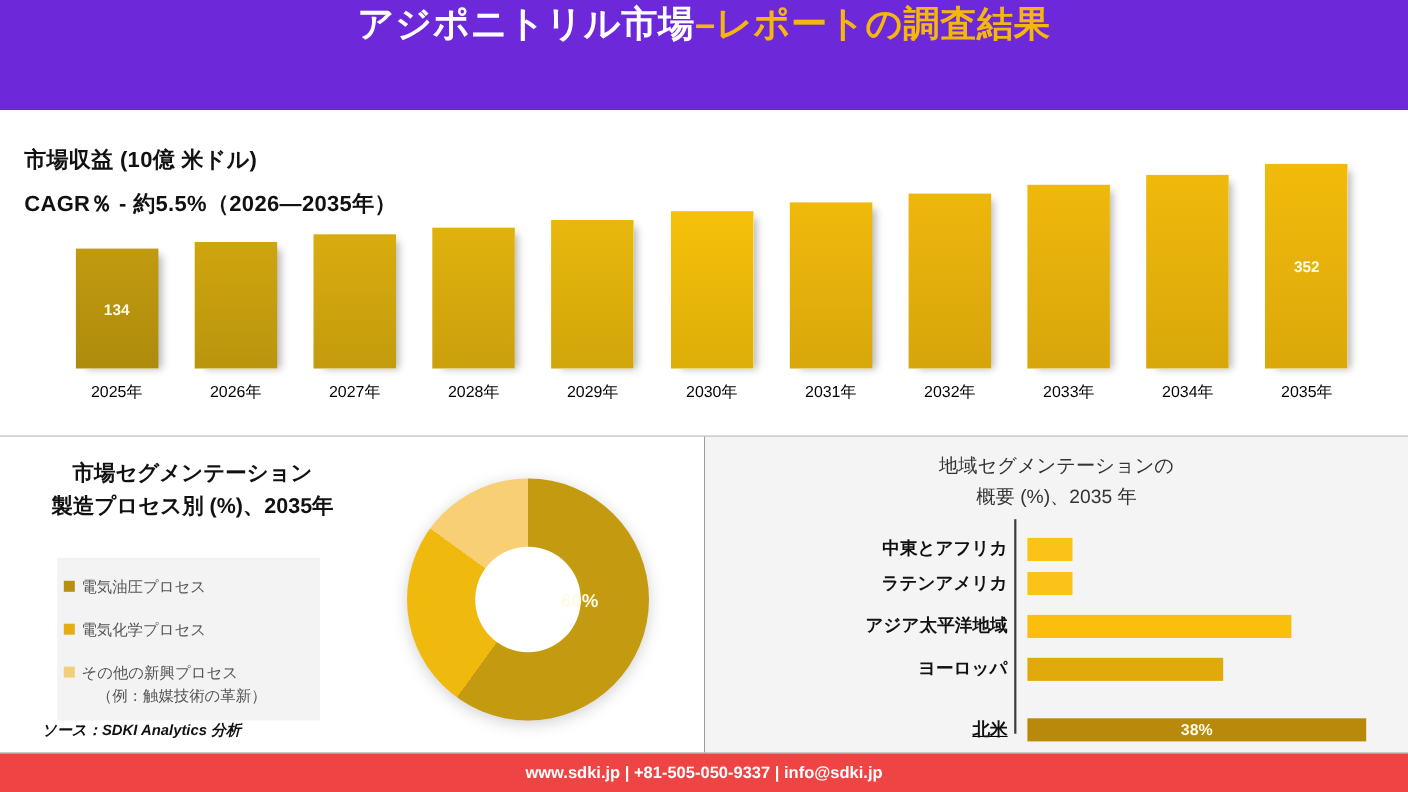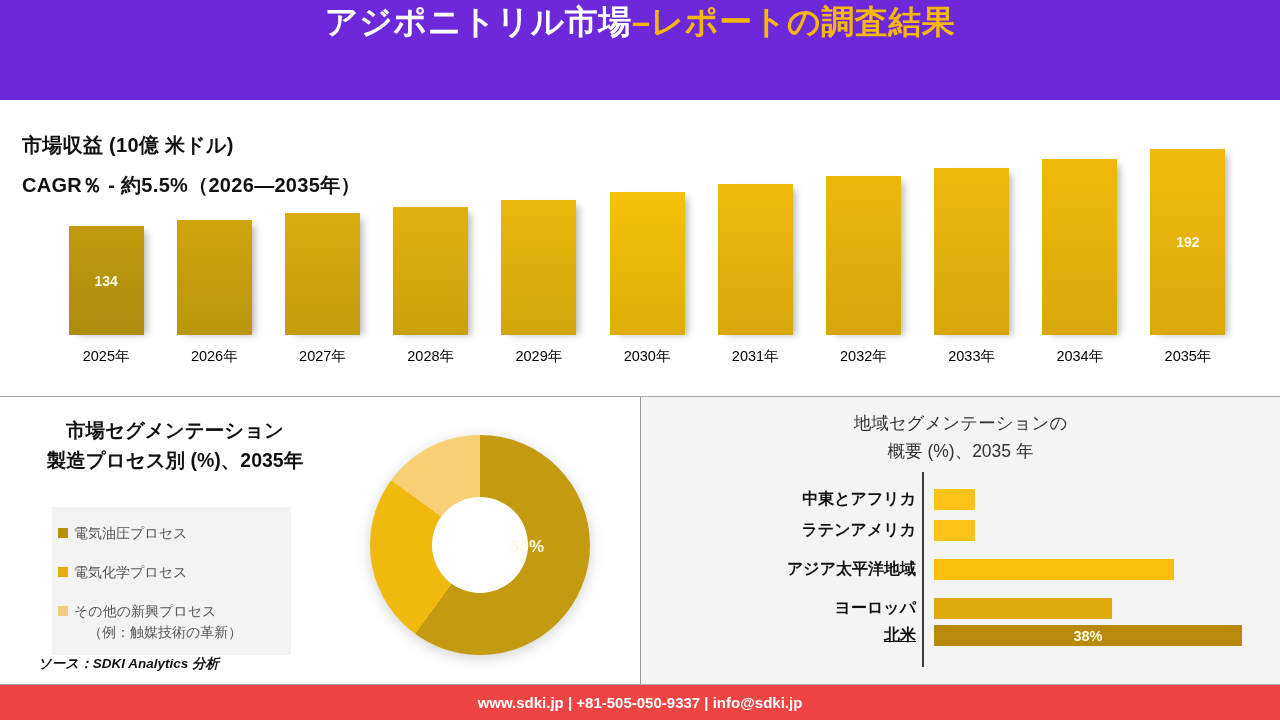--- a/index.html
+++ b/index.html
@@ -131,21 +131,21 @@
           <div class="bar" style="height: 159px; background: linear-gradient(rgb(238, 183, 12) 0%, rgb(214, 165, 11) 100%);"></div>
         </div>
         <div class="barcell">
           <div class="bar" style="height: 167px; background: linear-gradient(rgb(239, 184, 12) 0%, rgb(215, 166, 11) 100%);"></div>
         </div>
         <div class="barcell">
           <div class="bar" style="height: 176px; background: linear-gradient(rgb(240, 185, 11) 0%, rgb(216, 167, 10) 100%);"></div>
         </div>
         <div class="barcell">
           <div class="bar" style="height: 186px; background: linear-gradient(rgb(242, 187, 11) 0%, rgb(218, 168, 10) 100%);">
-            <div class="bar-value">192</div>
+            <div class="bar-value">352</div>
           </div>
         </div>
       </div>
   </div>
   <div class="yearlabels" id="yearlabels">
       <span>2025年</span>
       <span>2026年</span>
       <span>2027年</span>
       <span>2028年</span>
       <span>2029年</span>
@@ -206,21 +206,21 @@
           <div class="reg-bar" style="width: 41px; background: rgb(251, 195, 24);"></div>
         </div>
         <div class="reg-row" style="top: 78px;">
           <div class="reg-label">アジア太平洋地域</div>
           <div class="reg-bar" style="width: 240px; background: rgb(249, 191, 12);"></div>
         </div>
         <div class="reg-row" style="top: 117px;">
           <div class="reg-label">ヨーロッパ</div>
           <div class="reg-bar" style="width: 178px; background: rgb(224, 171, 10);"></div>
         </div>
-        <div class="reg-row" style="top: 144px; text-decoration: underline;">
+        <div class="reg-row" style="top: 172px; text-decoration: underline;">
           <div class="reg-label">北米</div>
           <div class="reg-bar" style="width: 308px; background: rgb(184, 137, 10);">
             <div class="reg-val">38%</div>
           </div>
         </div>
       </div>
   </div>
 
   <div class="hline-bottom"></div>
 

